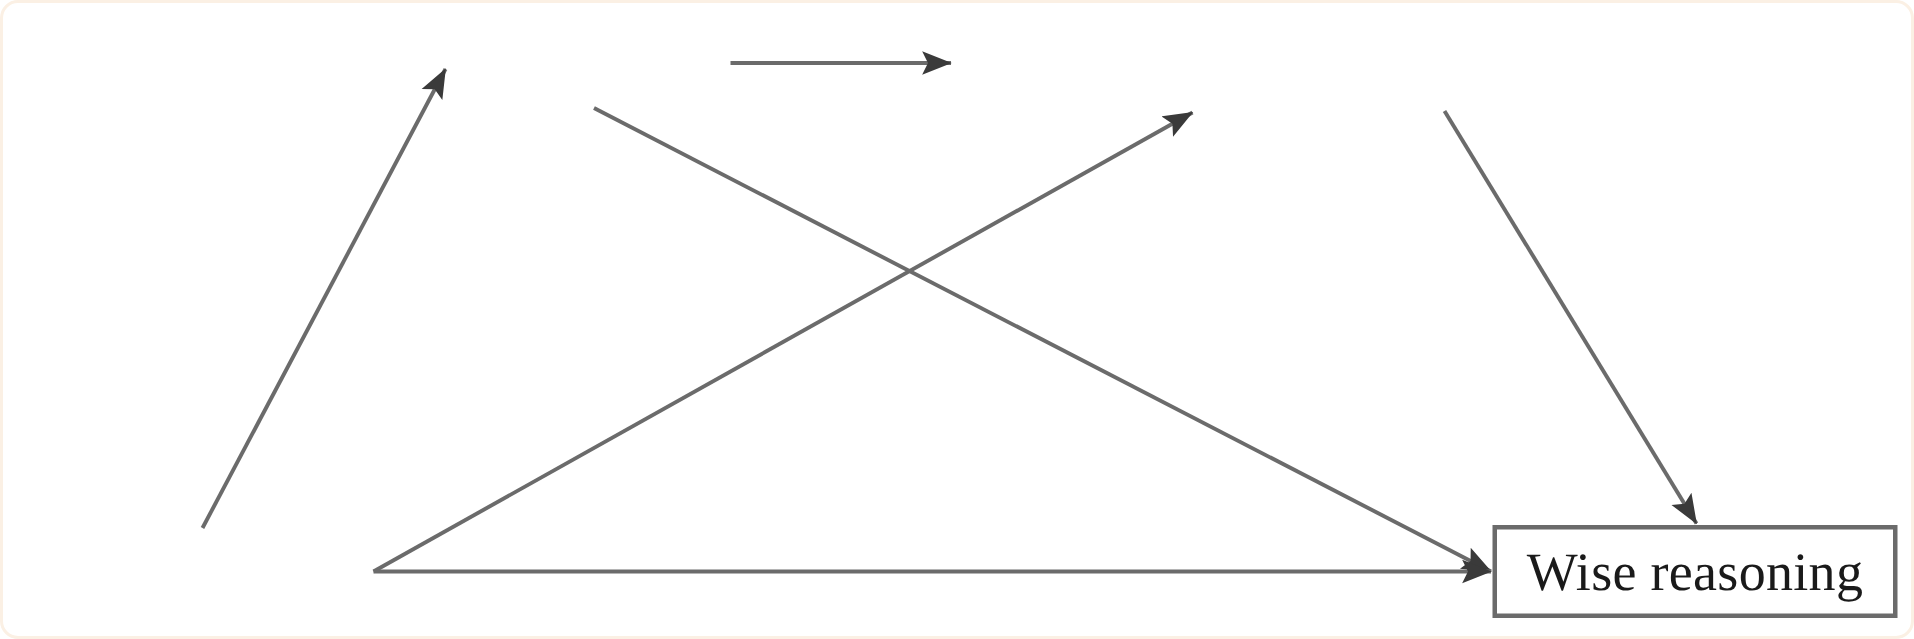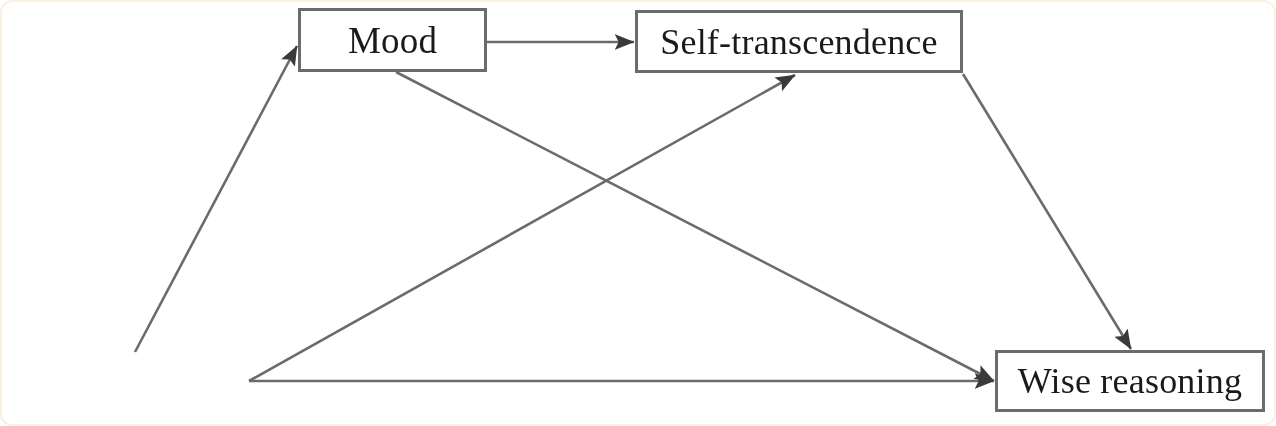--- a/index.html
+++ b/index.html
@@ -81,26 +81,20 @@
 
     <line x1="249" y1="381" x2="795" y2="75" stroke="#6b6b6b" stroke-width="2.6" marker-end="url(#arrowhead)"></line>
 
     <line x1="396" y1="72" x2="994" y2="381" stroke="#6b6b6b" stroke-width="2.6" marker-end="url(#arrowhead)"></line>
 
     <line x1="249" y1="381" x2="994" y2="381" stroke="#6b6b6b" stroke-width="2.6" marker-end="url(#arrowhead)"></line>
 
     <line x1="963" y1="74" x2="1131" y2="349" stroke="#6b6b6b" stroke-width="2.6" marker-end="url(#arrowhead)"></line>
   </svg>
 
-  <div class="node" id="node-mood">
-    <span class="node-label">Mood</span>
-  </div>
 
-  <div class="node" id="node-selftrans">
-    <span class="node-label">Self-transcendence</span>
-  </div>
 
 
   <div class="node" id="node-wise">
     <span class="node-label">Wise reasoning</span>
   </div>
 
 </div>
 
 </body></html>

